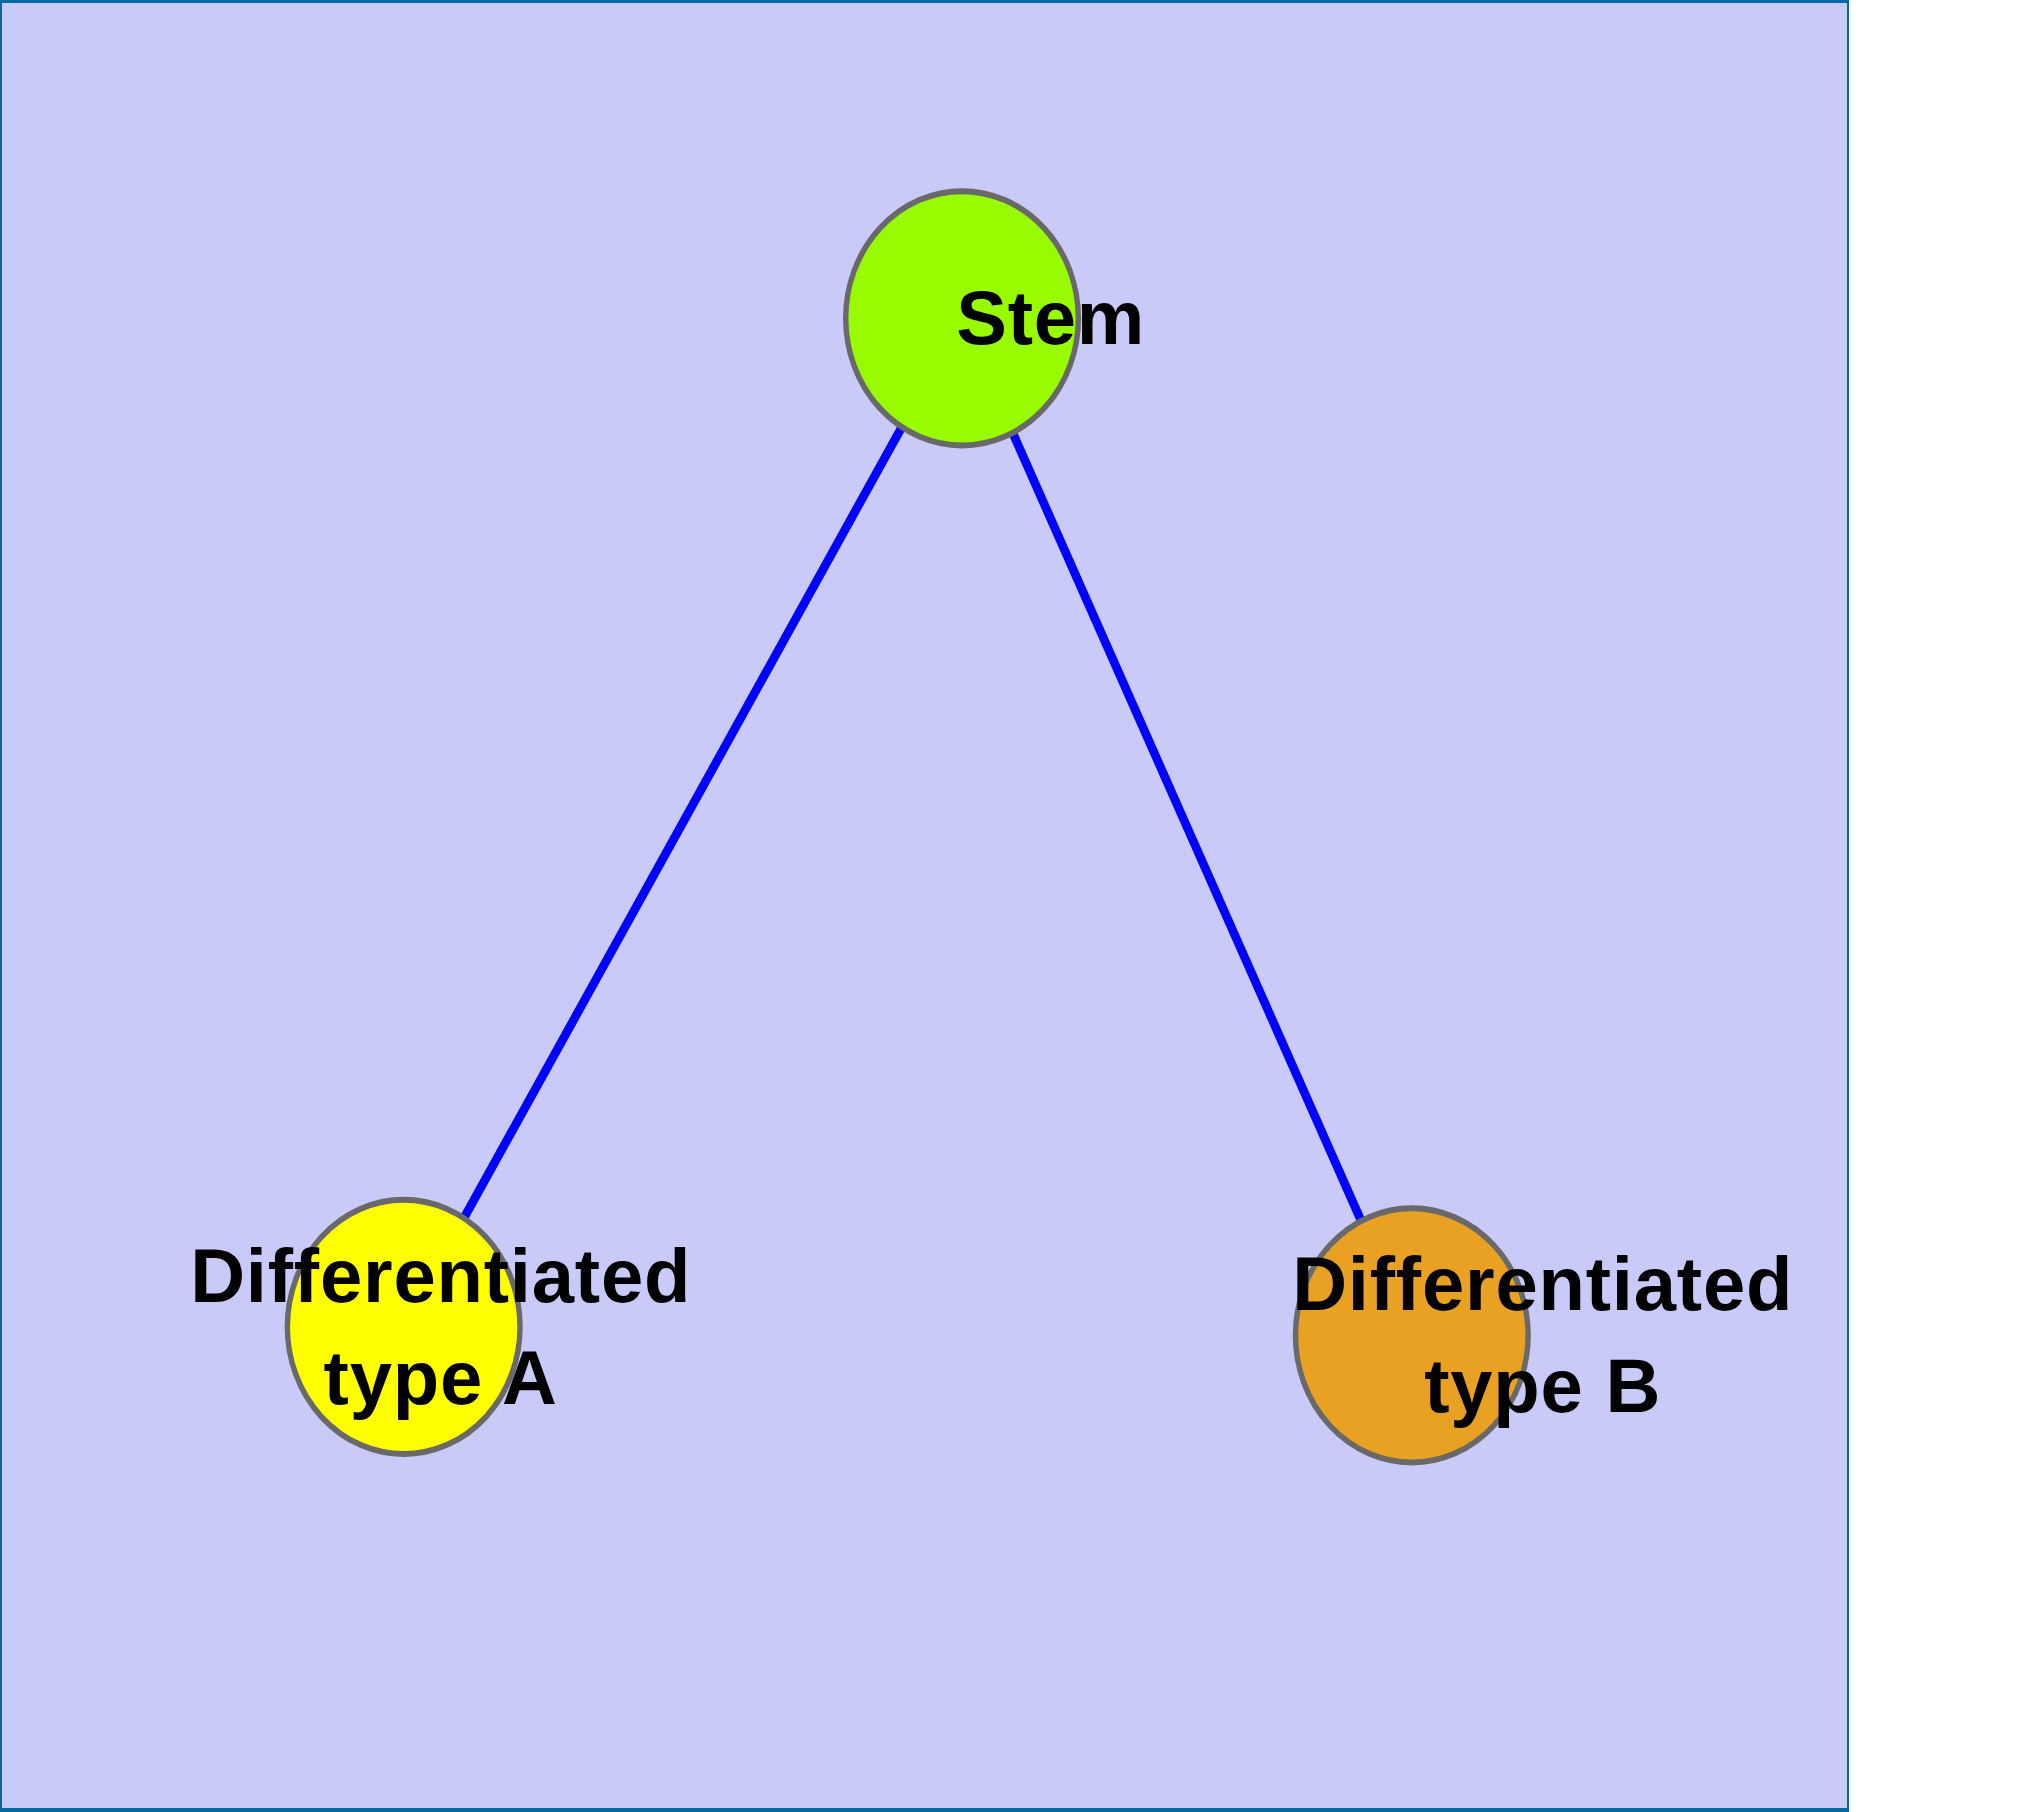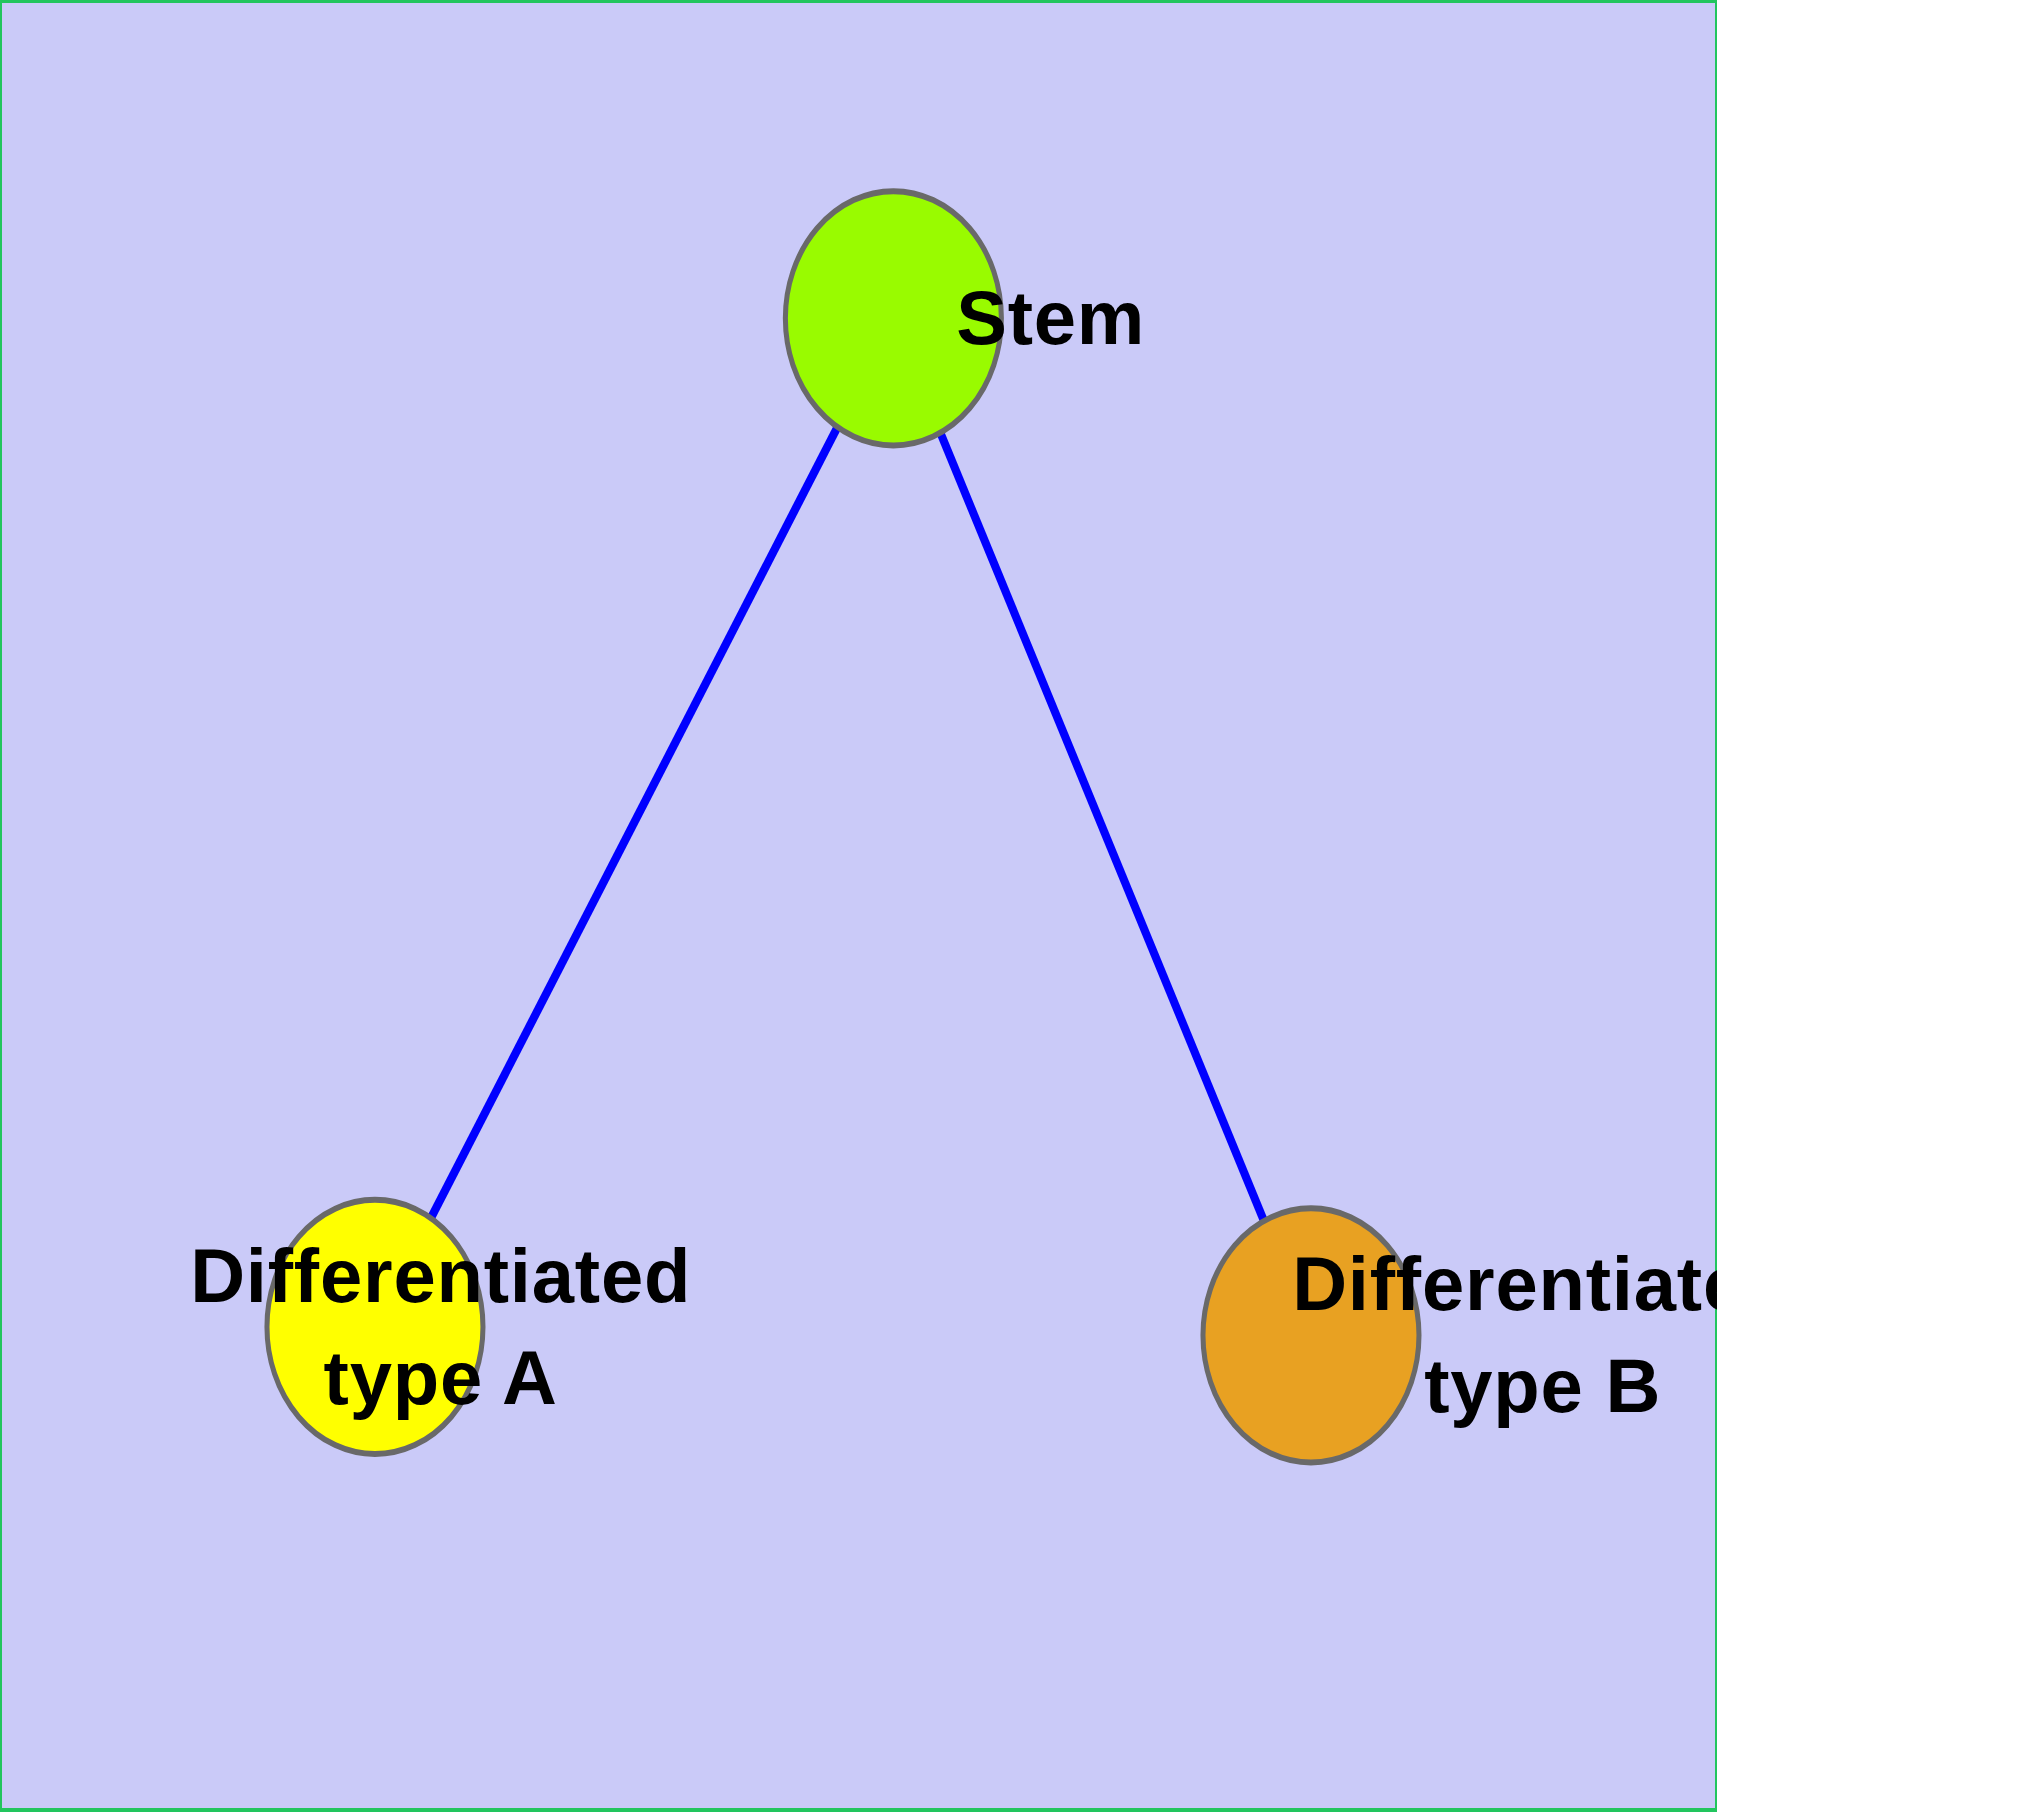--- a/index.html
+++ b/index.html
@@ -2,23 +2,23 @@
 <html style="font-size:13.6px"><head>
 <meta charset="utf-8">
 <style>
   html, body {
     margin: 0;
     padding: 0;
     background: #ffffff;
   }
   .figure {
     position: relative;
-    width: 1717px;
+    width: 1849px;
     height: 1812px;
-    background: #22c55e;
+    background: #0369a1;
     overflow: hidden;
     font-family: "Liberation Sans", sans-serif;
   }
   .plot-area {
     position: absolute;
     left: 1.7px;
     top: 2.5px;
     right: 1.7px;
     bottom: 4.2px;
     background: #CACAF8;

